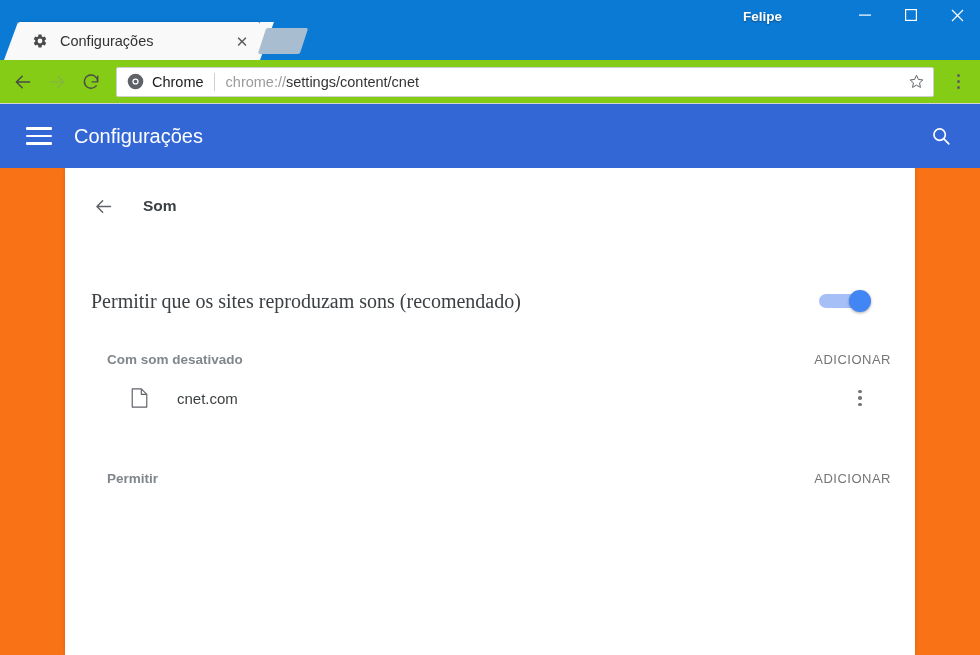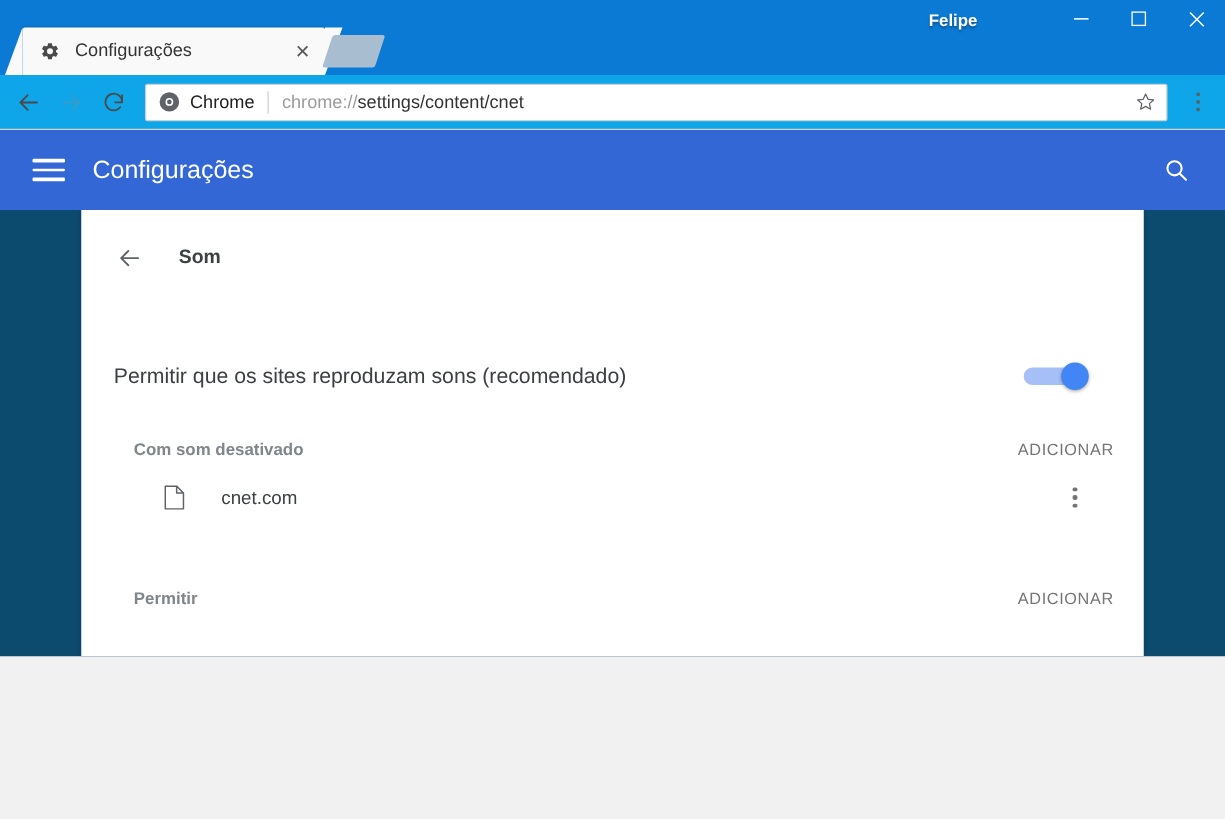--- a/index.html
+++ b/index.html
@@ -111,21 +111,21 @@
     height: 30px;
     display: flex;
     align-items: center;
     justify-content: center;
   }
   .win-btn svg { display: block; }
 
   
   .toolbar {
     height: 44px;
-    background: #0ea5e9;
+    background: #84cc16;
     display: flex;
     align-items: center;
     padding: 0 8px 0 6px;
     border-bottom: 1px solid #d4d4d4;
   }
   .nav-btn {
     width: 34px; height: 34px;
     display: flex;
     align-items: center;
     justify-content: center;
@@ -212,22 +212,22 @@
     font-size: 20px;
   }
   .search-icon-btn {
     width: 30px; height: 30px;
     flex: 0 0 30px;
     display: flex; align-items: center; justify-content: center;
   }
 
   
   .page-area {
-    height: 357px;
-    background: #0c4a6e;
+    height: 487px;
+    background: #f97316;
     position: relative;
     overflow: hidden;
   }
 
   .card {
     position: absolute;
     left: 65px;
     top: 0;
     width: 850px;
     bottom: 0;
@@ -254,22 +254,23 @@
 
   .toggle-row {
     display: flex;
     align-items: center;
     padding: 0 44px 0 26px;
     height: 62px;
     margin-top: 52px;
   }
   .toggle-label {
     flex: 1;
-    font-size: 17px;
+    font-size: 20px;
     color: #3c4043;
+    font-family: Liberation Serif, serif;
   }
   .switch {
     position: relative;
     width: 52px;
     height: 22px;
     flex: 0 0 52px;
   }
   .switch .track {
     position: absolute;
     left: 0; top: 4px;

